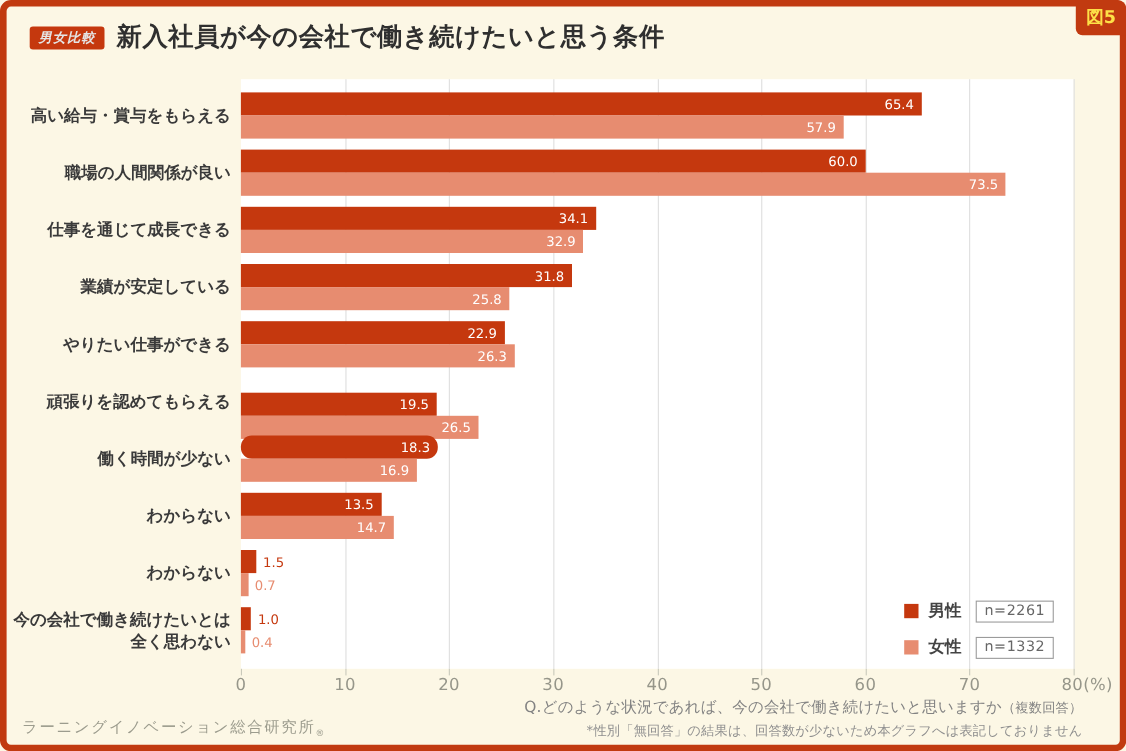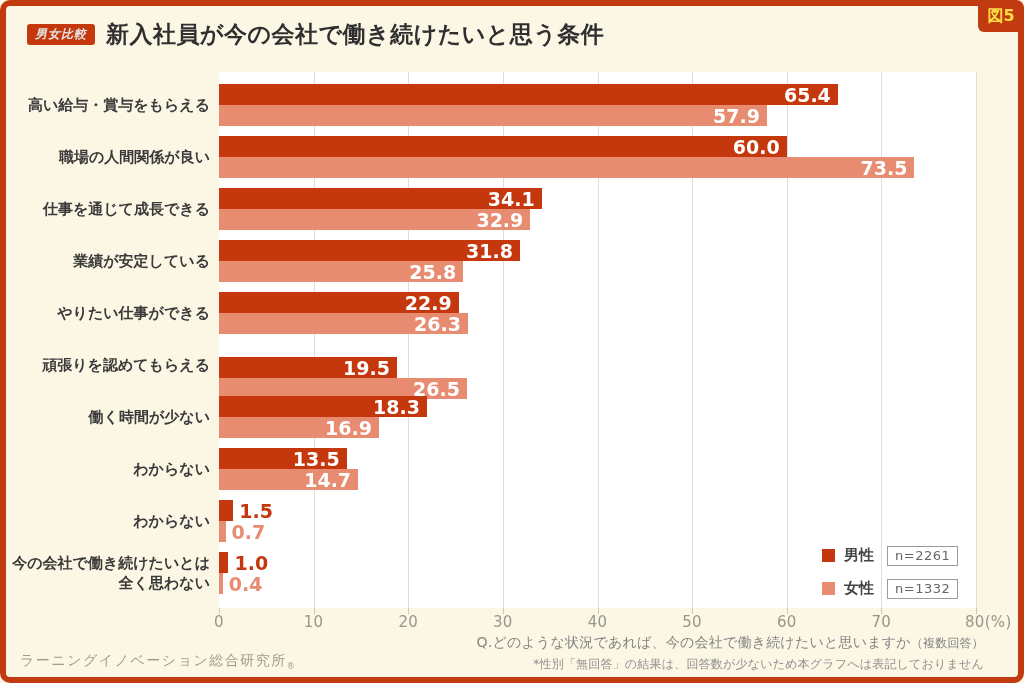--- a/index.html
+++ b/index.html
@@ -28,21 +28,21 @@
   #rows{position:absolute;left:0;top:79px;width:976px;z-index:2;}
   .group{height:52px;position:relative;}
   .cat-label{
     position:absolute;left:0;width:210px;top:50%;transform:translateY(-50%);
     text-align:right;font-size:15px;font-weight:600;color:#3a3a3a;line-height:1.35;white-space:pre-line;
   }
   .bars{position:absolute;left:219px;top:50%;transform:translateY(-50%);width:757px;}
   .bar{height:21px;position:relative;}
   .bar.male{background:var(--male,#c5380e);}
   .bar.female{background:var(--female,#e78c70);}
-  .val{position:absolute;top:50%;transform:translateY(-50%);font-size:19px;font-weight:700;line-height:1;white-space:nowrap;}
+  .val{position:absolute;top:50%;transform:translateY(-50%);font-size:12px;font-weight:400;line-height:1;white-space:nowrap;}
   .val.inside{right:7px;color:#fff;}
   .val.outside{left:100%;margin-left:6px;}
 
   #axis{position:absolute;left:219px;top:613px;width:757px;z-index:2;}
   .axis-label{position:absolute;font-size:15px;color:#96968a;white-space:nowrap;letter-spacing:.3px;}
 
   #legend{position:absolute;left:822px;top:509px;z-index:3;margin-top:38px;}
   .legend-row{display:flex;align-items:center;height:17px;margin-bottom:16px;}
   .swatch{width:13px;height:13px;margin-right:9px;flex:none;}
   .legend-name{font-size:15px;font-weight:600;color:#444;margin-right:13px;}
@@ -143,29 +143,29 @@
           <span class="val inside">26.3</span>
         </div>
       </div>
     </div>
     <div class="group">
       <div class="cat-label">頑張りを認めてもらえる</div>
       <div class="bars">
         <div class="bar male" style="width: 178px; margin-top: 26px;">
           <span class="val inside">19.5</span>
         </div>
-        <div class="bar female" style="width: 248px;">
+        <div class="bar female" style="width: 216px;">
           <span class="val inside">26.5</span>
         </div>
       </div>
     </div>
     <div class="group">
       <div class="cat-label">働く時間が少ない</div>
       <div class="bars">
-        <div class="bar male" style="width: 208px;">
+        <div class="bar male" style="width: 179px; border-radius: 10px;">
           <span class="val inside">18.3</span>
         </div>
         <div class="bar female" style="width: 159.916px;">
           <span class="val inside">16.9</span>
         </div>
       </div>
     </div>
     <div class="group">
       <div class="cat-label">わからない</div>
       <div class="bars">

